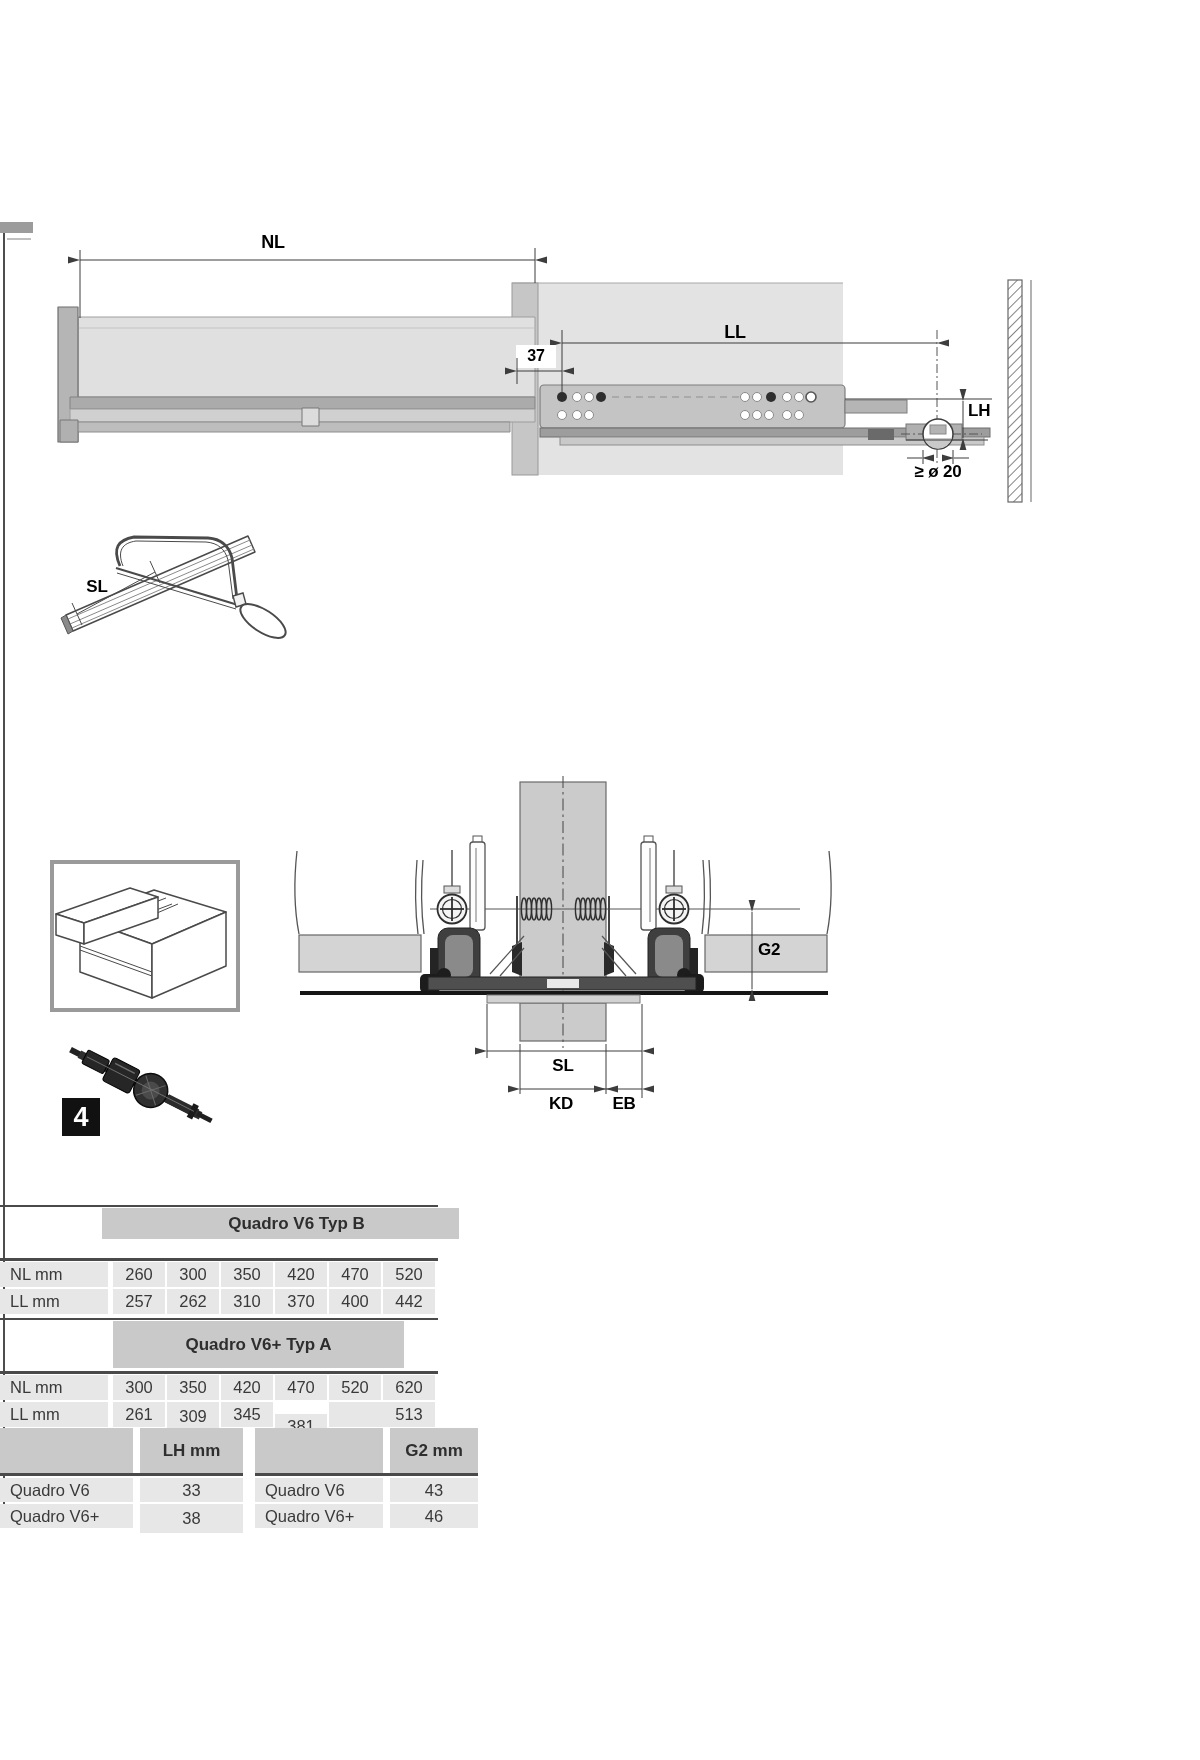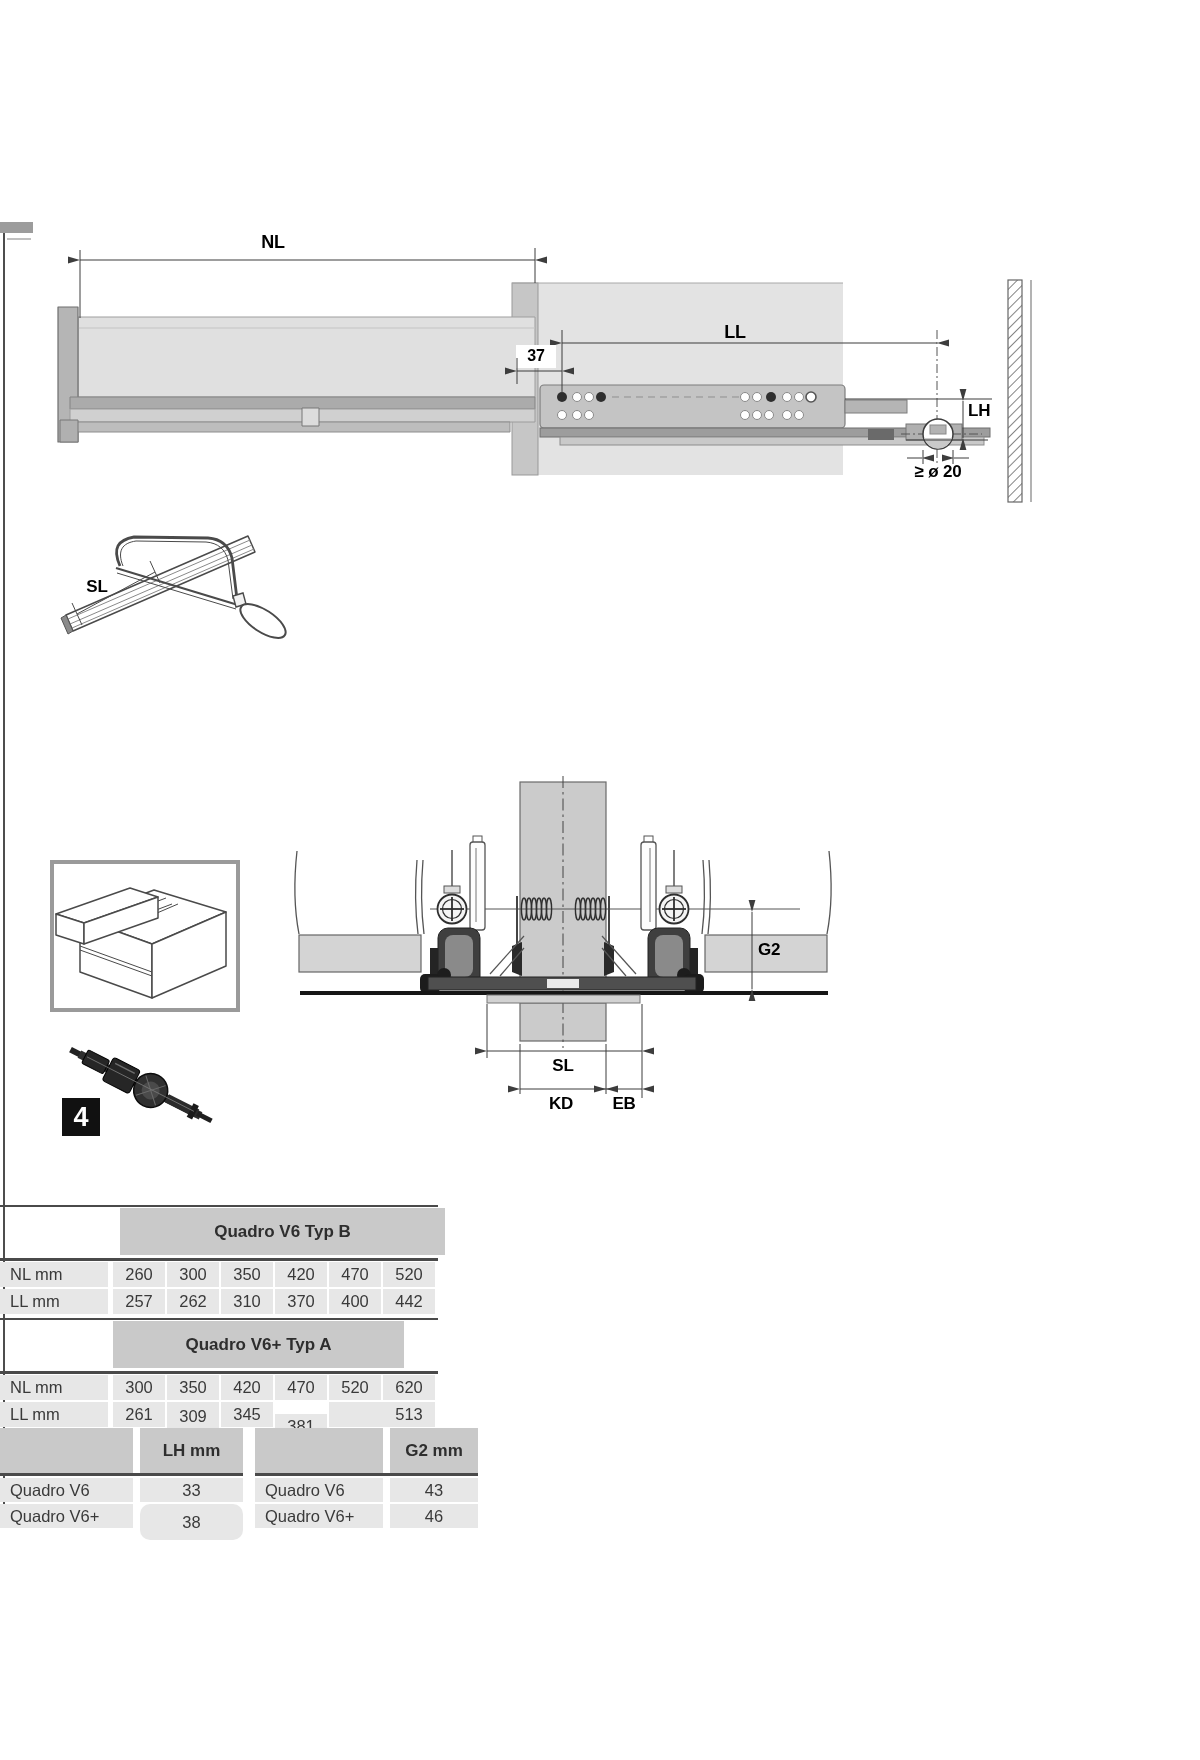--- a/index.html
+++ b/index.html
@@ -325,21 +325,21 @@
       <rect x="170" y="1080" width="34" height="9" fill="#2b2b2b"></rect>
       <rect x="196" y="1077" width="6" height="15" fill="#1a1a1a"></rect>
       <rect x="204" y="1082" width="16" height="5" fill="#1f1f1f"></rect>
       <line x1="80" y1="1084" x2="200" y2="1084" stroke="#777" stroke-width="0.8"></line>
     </g>
   </svg>
   <div class="badge">4</div>
 
   <div class="tbl" style="left:0;top:1205px;width:438px;height:110px;">
     <div class="topline" style="left:0;top:0;width:438px;height:2px;"></div>
-    <div class="cellH" style="left:120px;top:3px;width:325px;height:47px;">Quadro V6 Typ B</div>
+    <div class="cellH" style="left:102px;top:3px;width:325px;height:31px;padding-left:32px;">Quadro V6 Typ B</div>
     <div class="sep" style="left:0;top:53px;width:438px;height:3px;"></div>
     <div>
       <div class="cellL" style="left:0;top:57px;width:108px;height:25px;">NL mm</div>
       <div class="cellV" style="left:113px;top:57px;width:52px;height:25px;">260</div>
       <div class="cellV" style="left:167px;top:57px;width:52px;height:25px;">300</div>
       <div class="cellV" style="left:221px;top:57px;width:52px;height:25px;">350</div>
       <div class="cellV" style="left:275px;top:57px;width:52px;height:25px;">420</div>
       <div class="cellV" style="left:329px;top:57px;width:52px;height:25px;">470</div>
       <div class="cellV" style="left:383px;top:57px;width:52px;height:25px;">520</div>
     </div>
@@ -381,21 +381,21 @@
   <div class="tbl" style="left:0;top:1428px;width:243px;height:101px;">
     <div class="cellH" style="left:0;top:0;width:133px;height:45px;"></div>
     <div class="cellH" style="left:140px;top:0;width:103px;height:45px;">LH mm</div>
     <div class="sep" style="left:0;top:45px;width:243px;height:3px;"></div>
     <div>
       <div class="cellL" style="left:0;top:50px;width:133px;height:24px;">Quadro V6</div>
       <div class="cellV" style="left:140px;top:50px;width:103px;height:24px;">33</div>
     </div>
     <div>
       <div class="cellL" style="left:0;top:76px;width:133px;height:24px;">Quadro V6+</div>
-      <div class="cellV" style="left:140px;top:76px;width:103px;height:36px;border-radius:10px;">38</div>
+      <div class="cellV" style="left:140px;top:76px;width:103px;height:29px;">38</div>
     </div>
   </div>
 
   <div class="tbl" style="left:255px;top:1428px;width:223px;height:101px;">
     <div class="cellH" style="left:0;top:0;width:128px;height:45px;"></div>
     <div class="cellH" style="left:135px;top:0;width:88px;height:45px;">G2 mm</div>
     <div class="sep" style="left:0;top:45px;width:223px;height:3px;"></div>
     <div>
       <div class="cellL" style="left:0;top:50px;width:128px;height:24px;">Quadro V6</div>
       <div class="cellV" style="left:135px;top:50px;width:88px;height:24px;">43</div>

